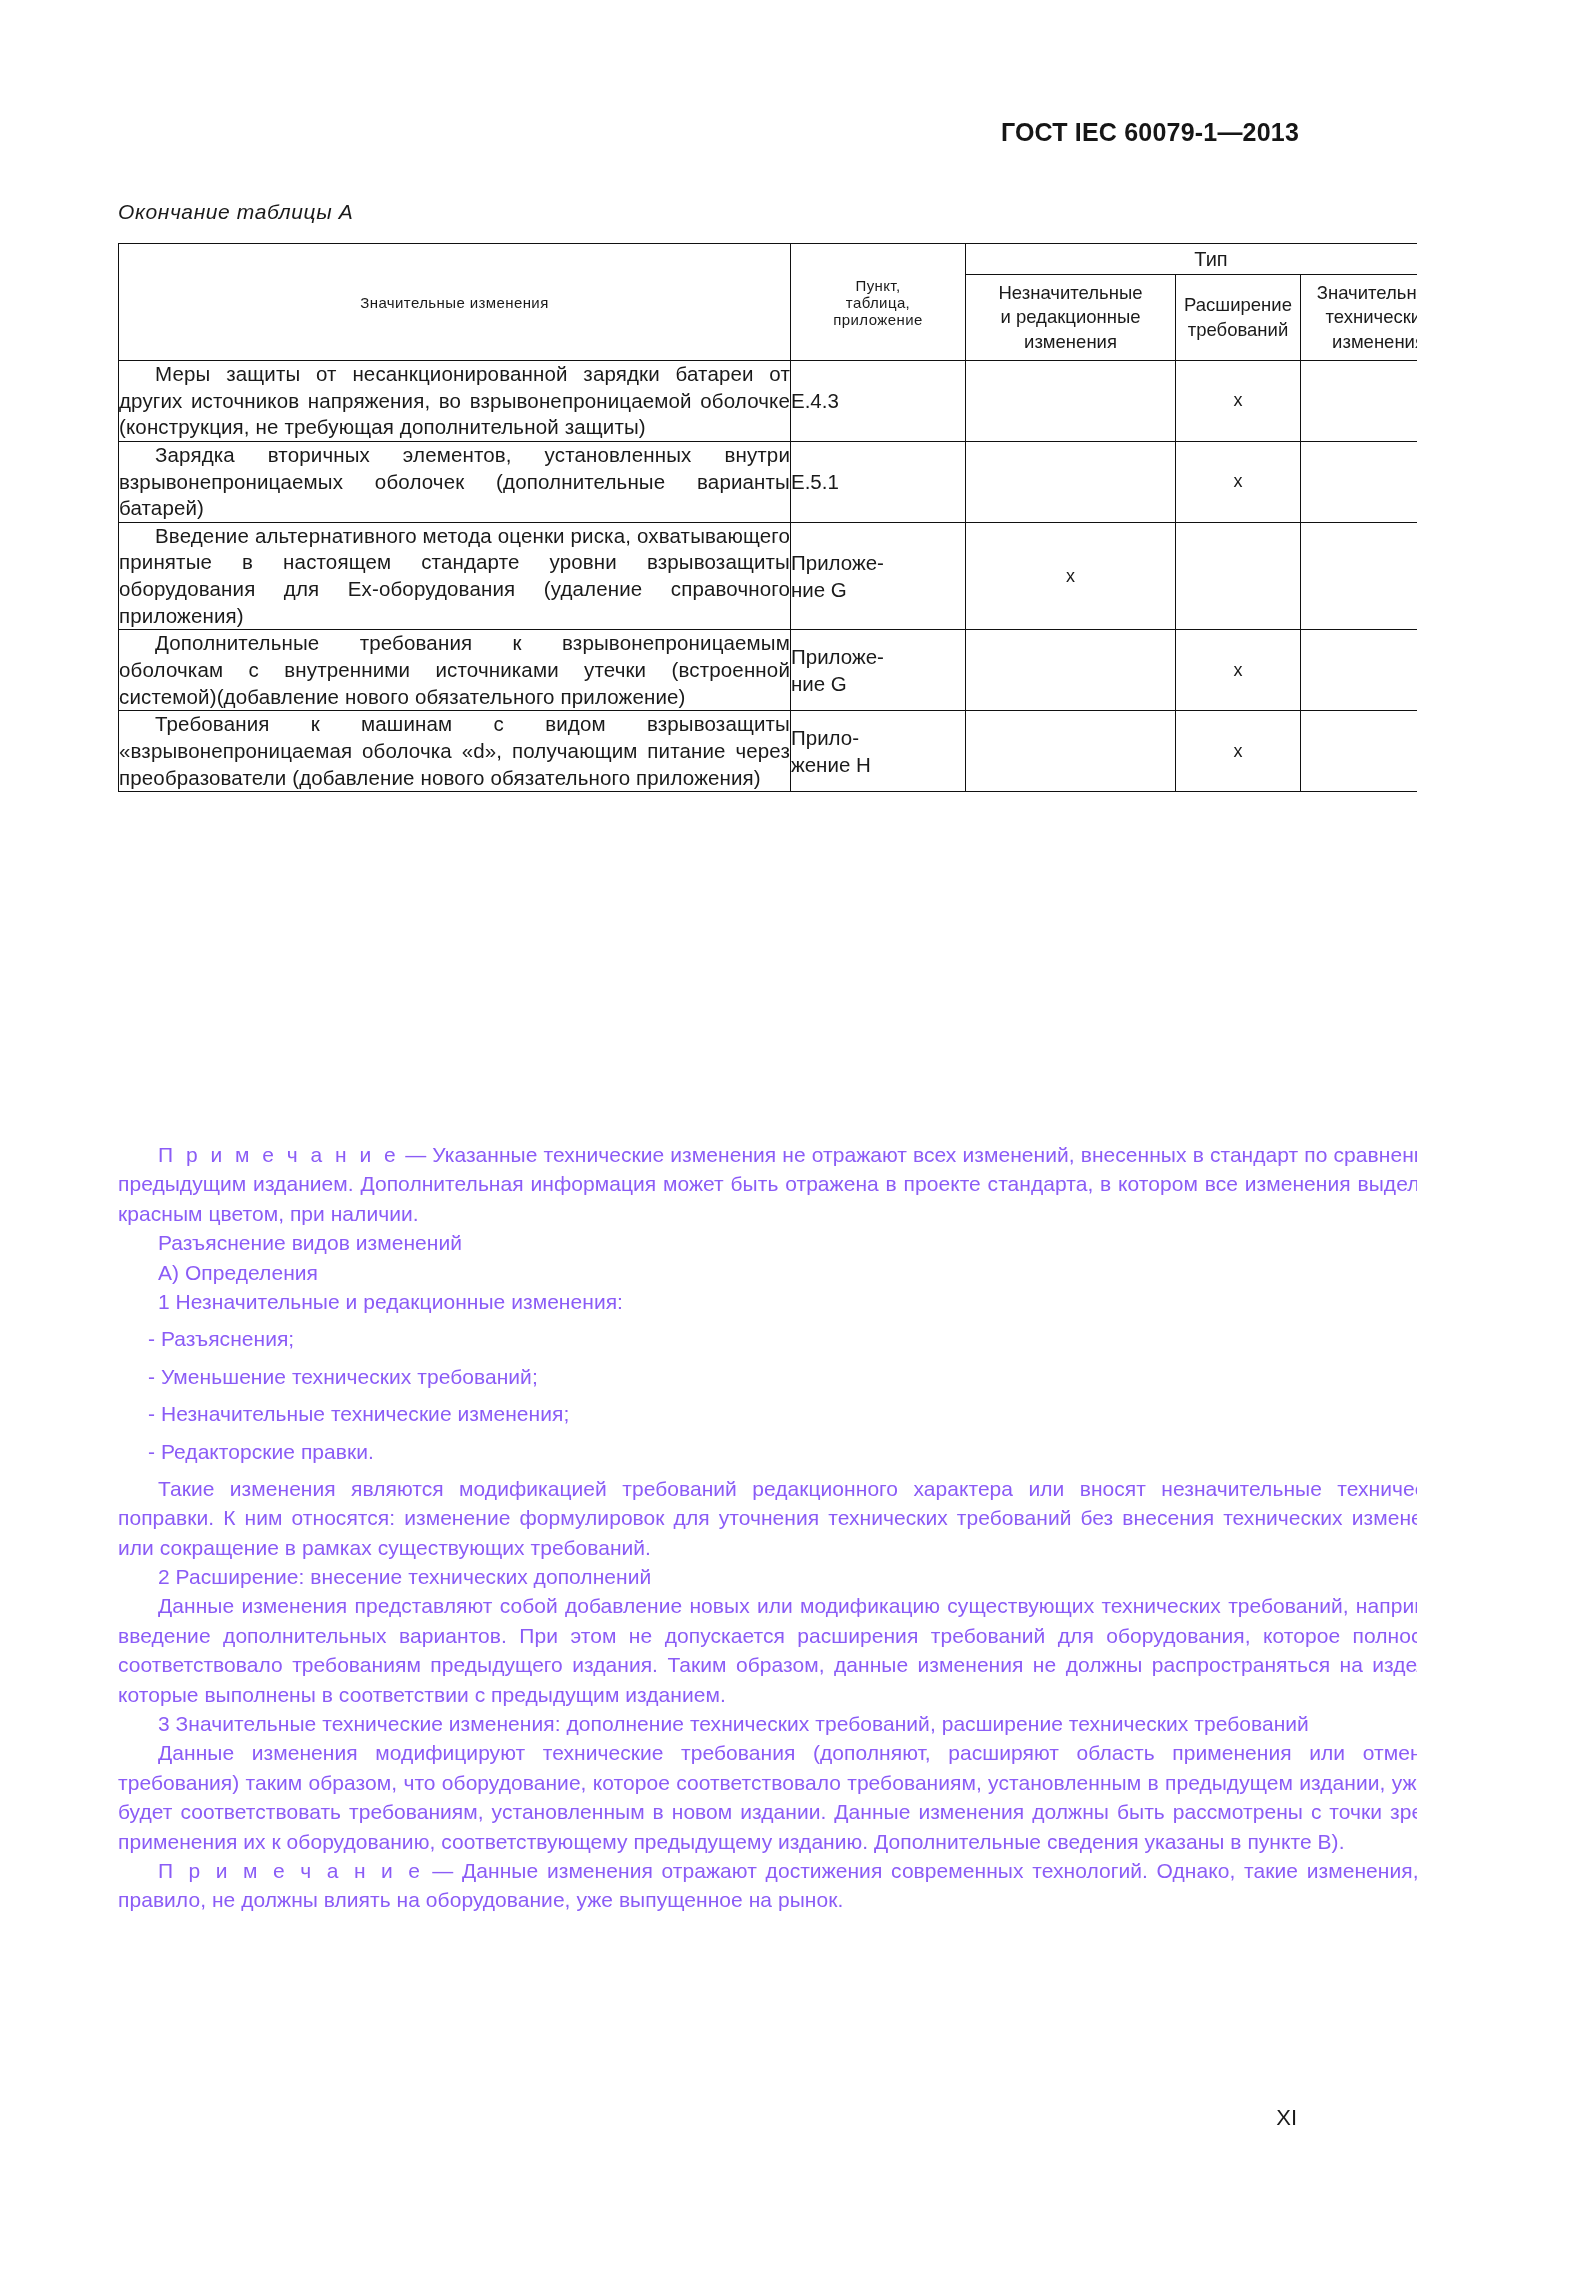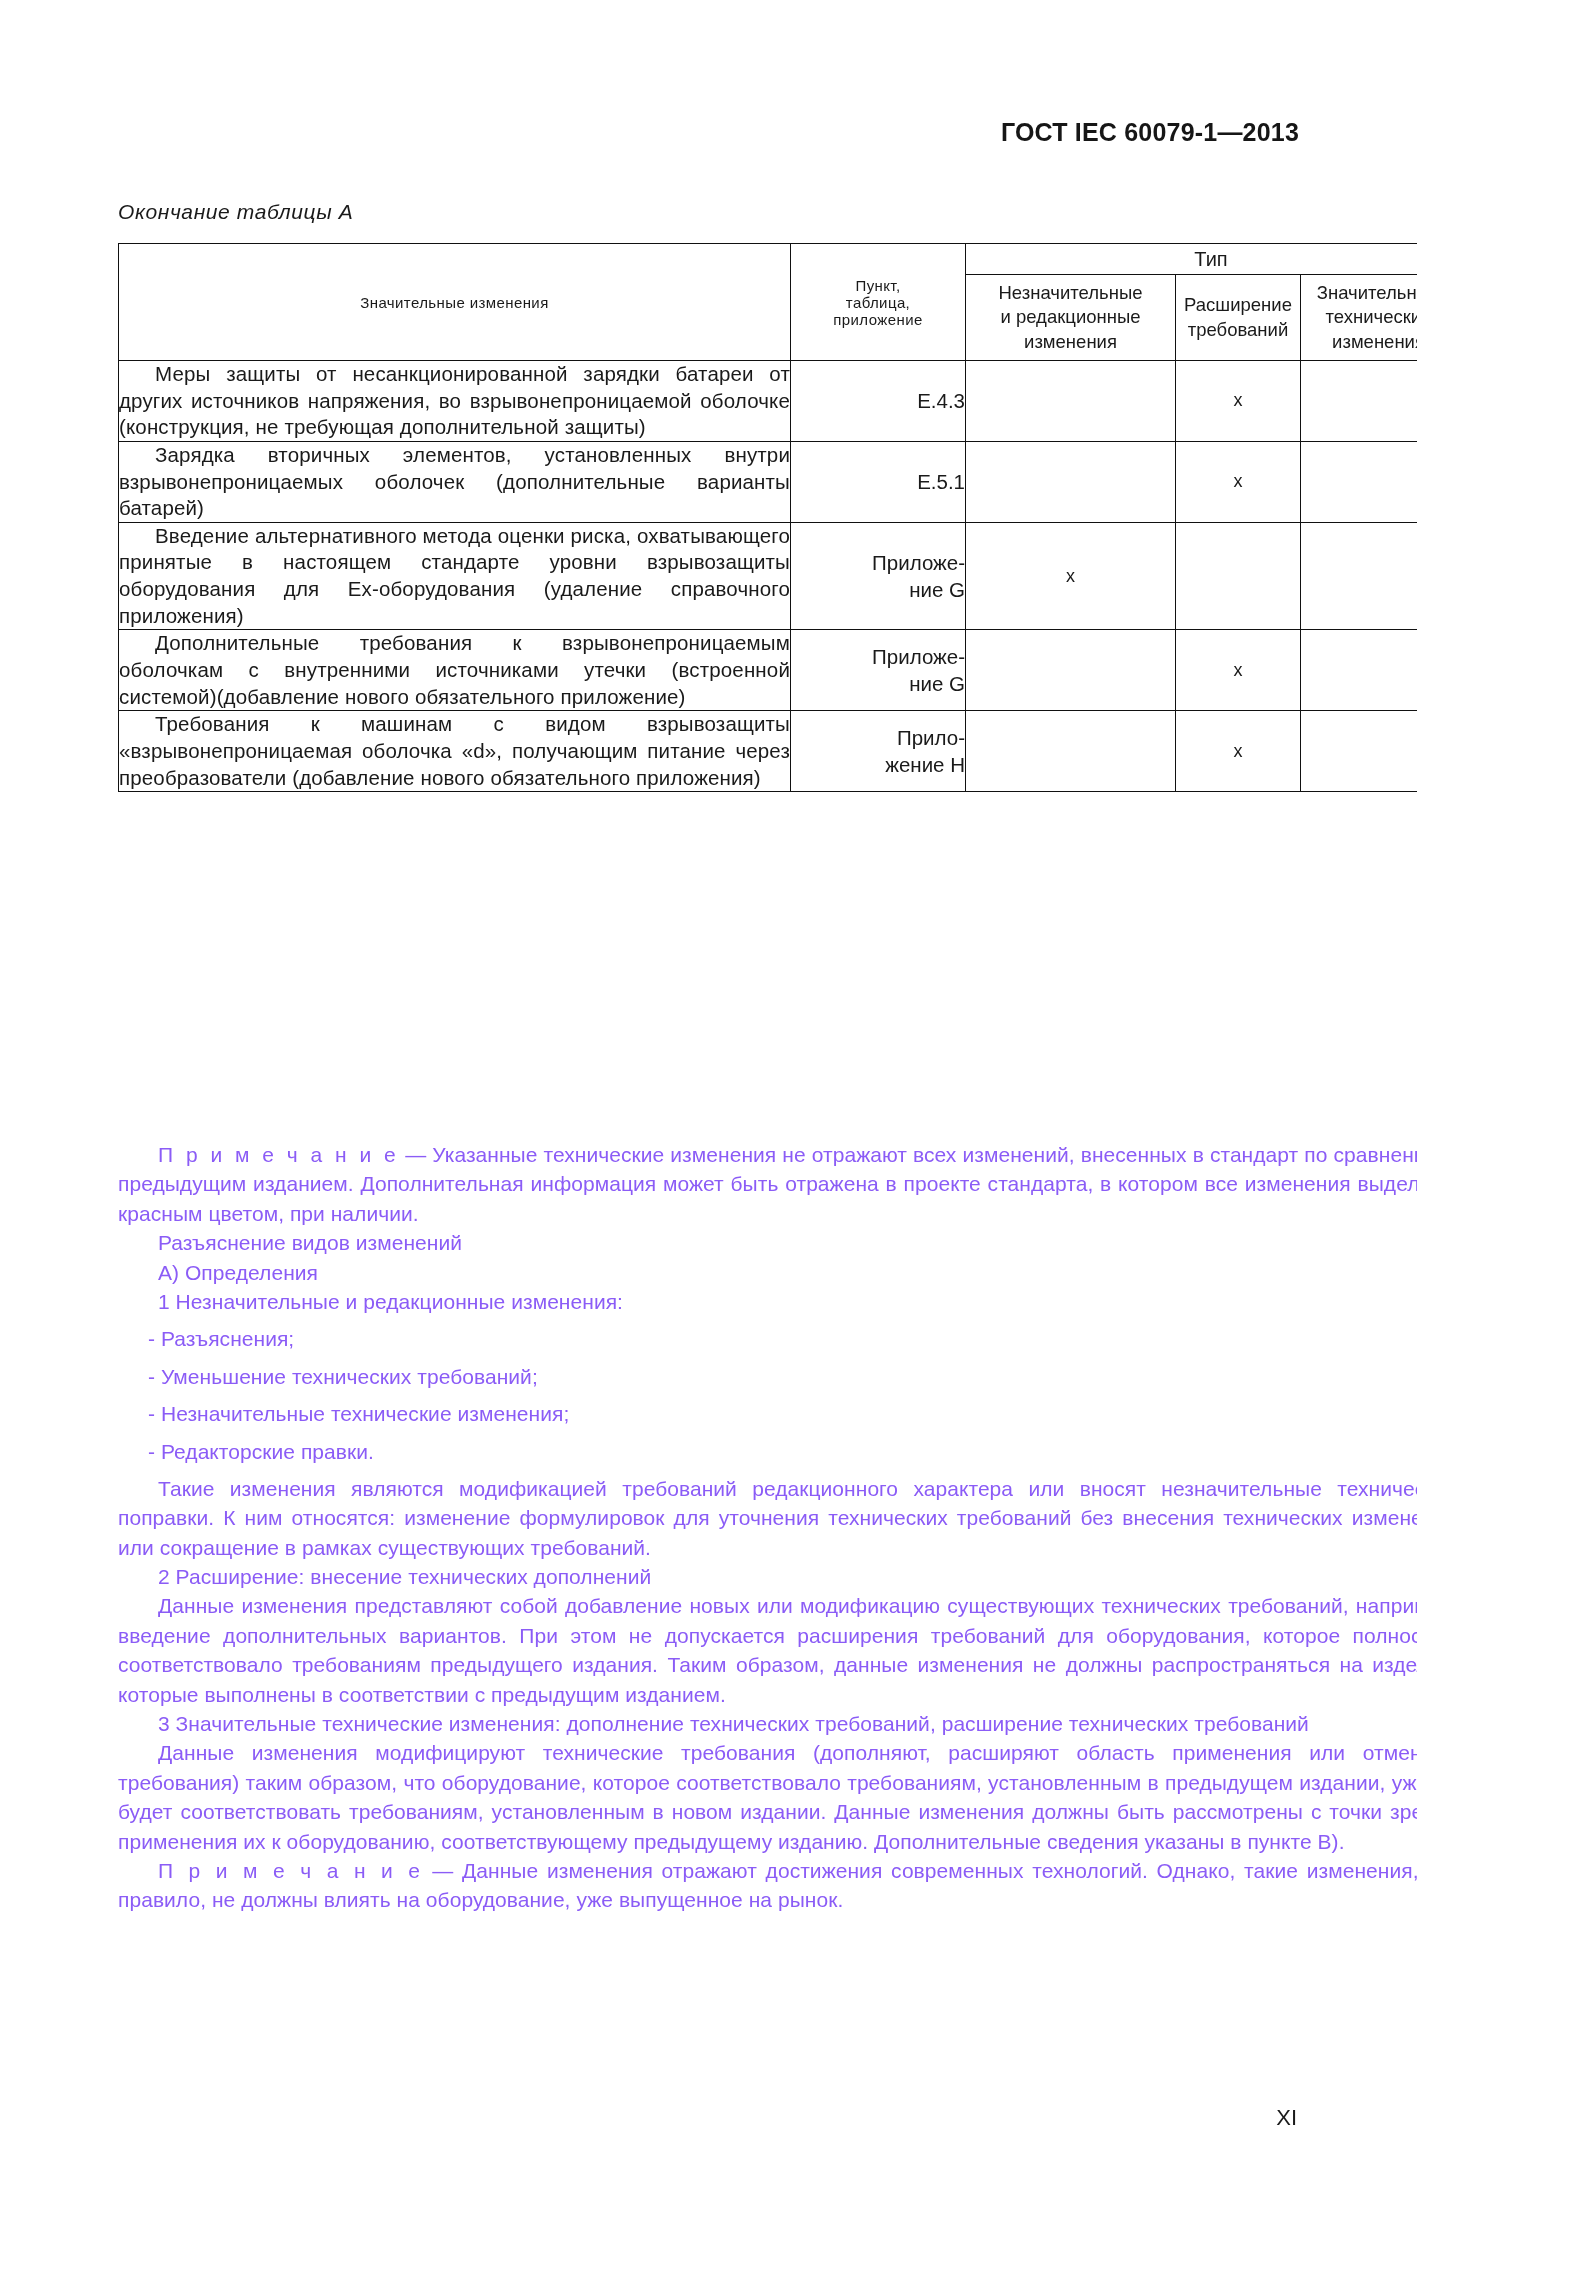--- a/index.html
+++ b/index.html
@@ -86,21 +86,21 @@
     padding: 14px 16px 14px 16px;
     text-align: justify;
     text-align-last: left;
     font-size: 20.5px;
     line-height: 1.30;
     letter-spacing: 0.15px;
     hyphens: manual;
   }
   .cell-desc .ind { display: inline-block; width: 36px; }
   .cell-ref {
-    text-align: right;
+    text-align: left;
     font-size: 20.5px;
     line-height: 1.32;
     padding: 4px 4px;
   }
   .cell-mark {
     text-align: center;
     font-size: 18px;
     color: #1a1a1a;
   }
   .col-desc { width: 672px; }

